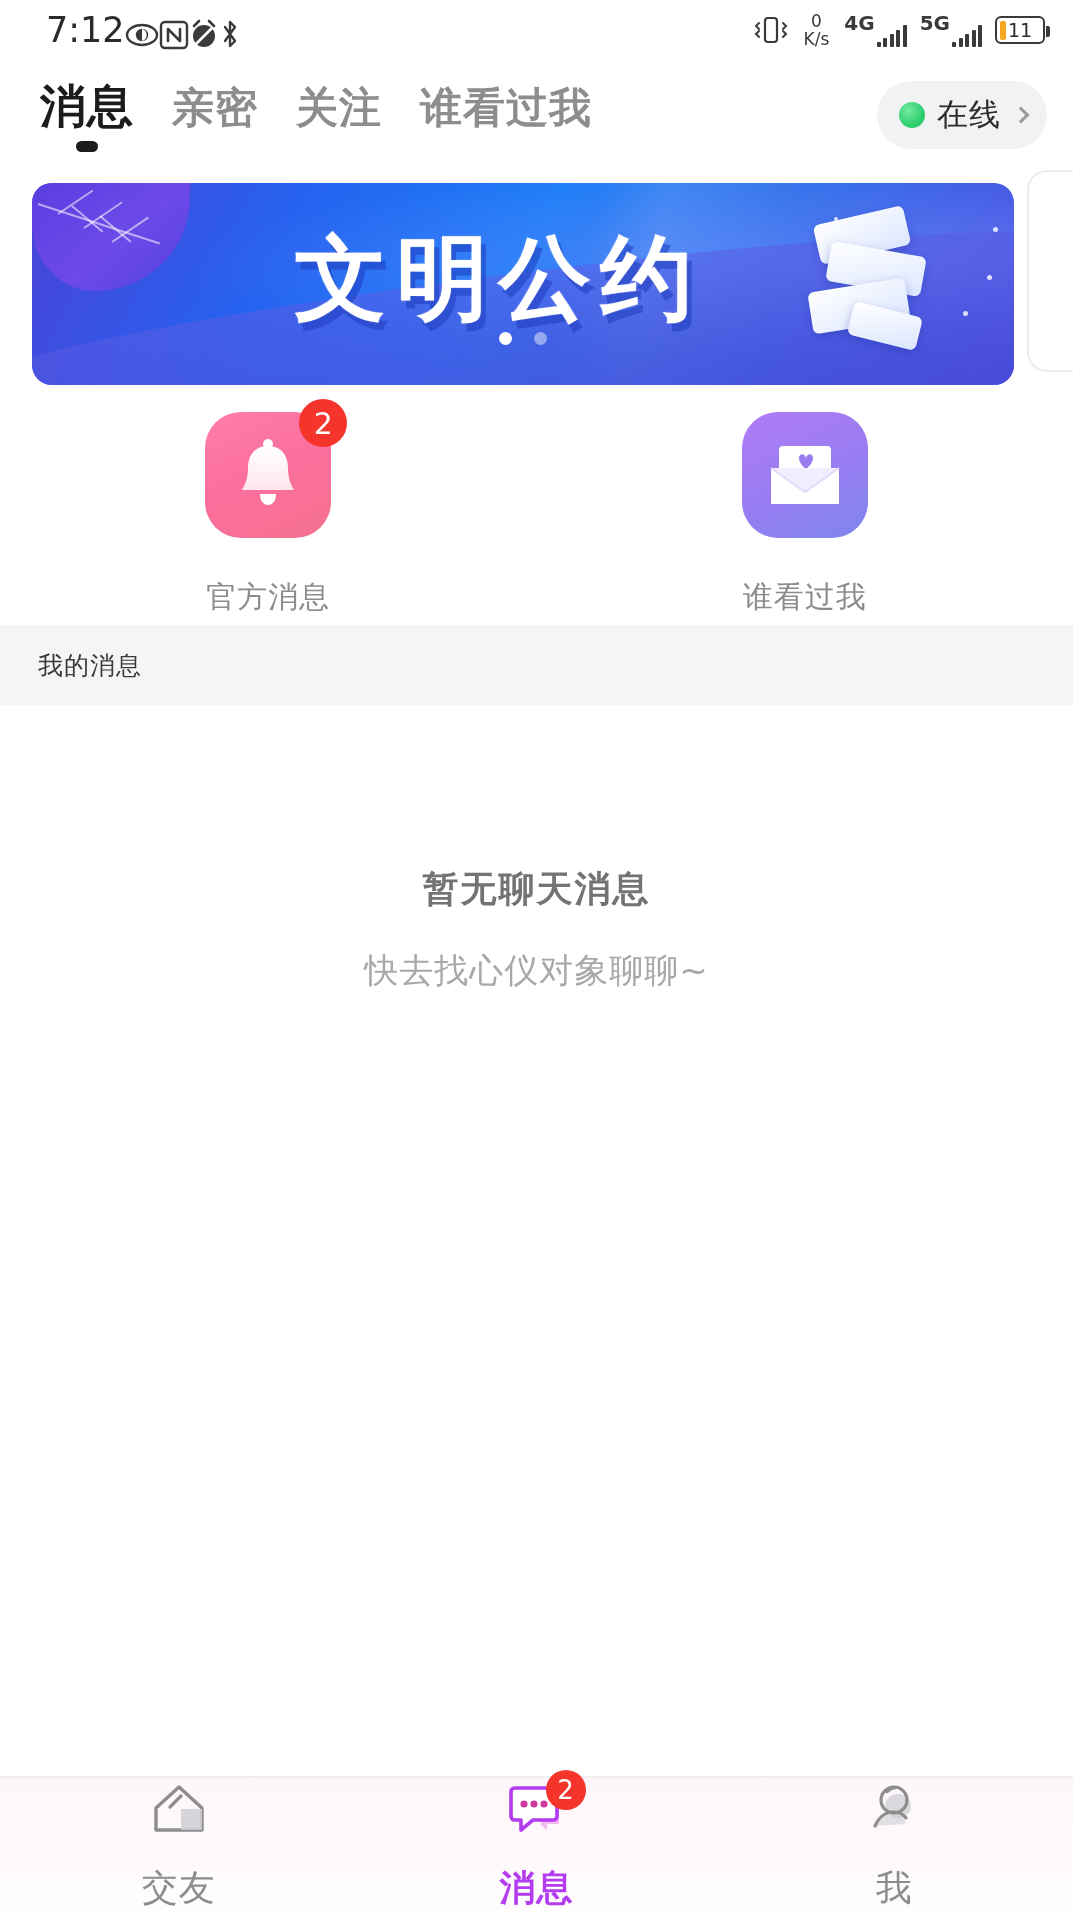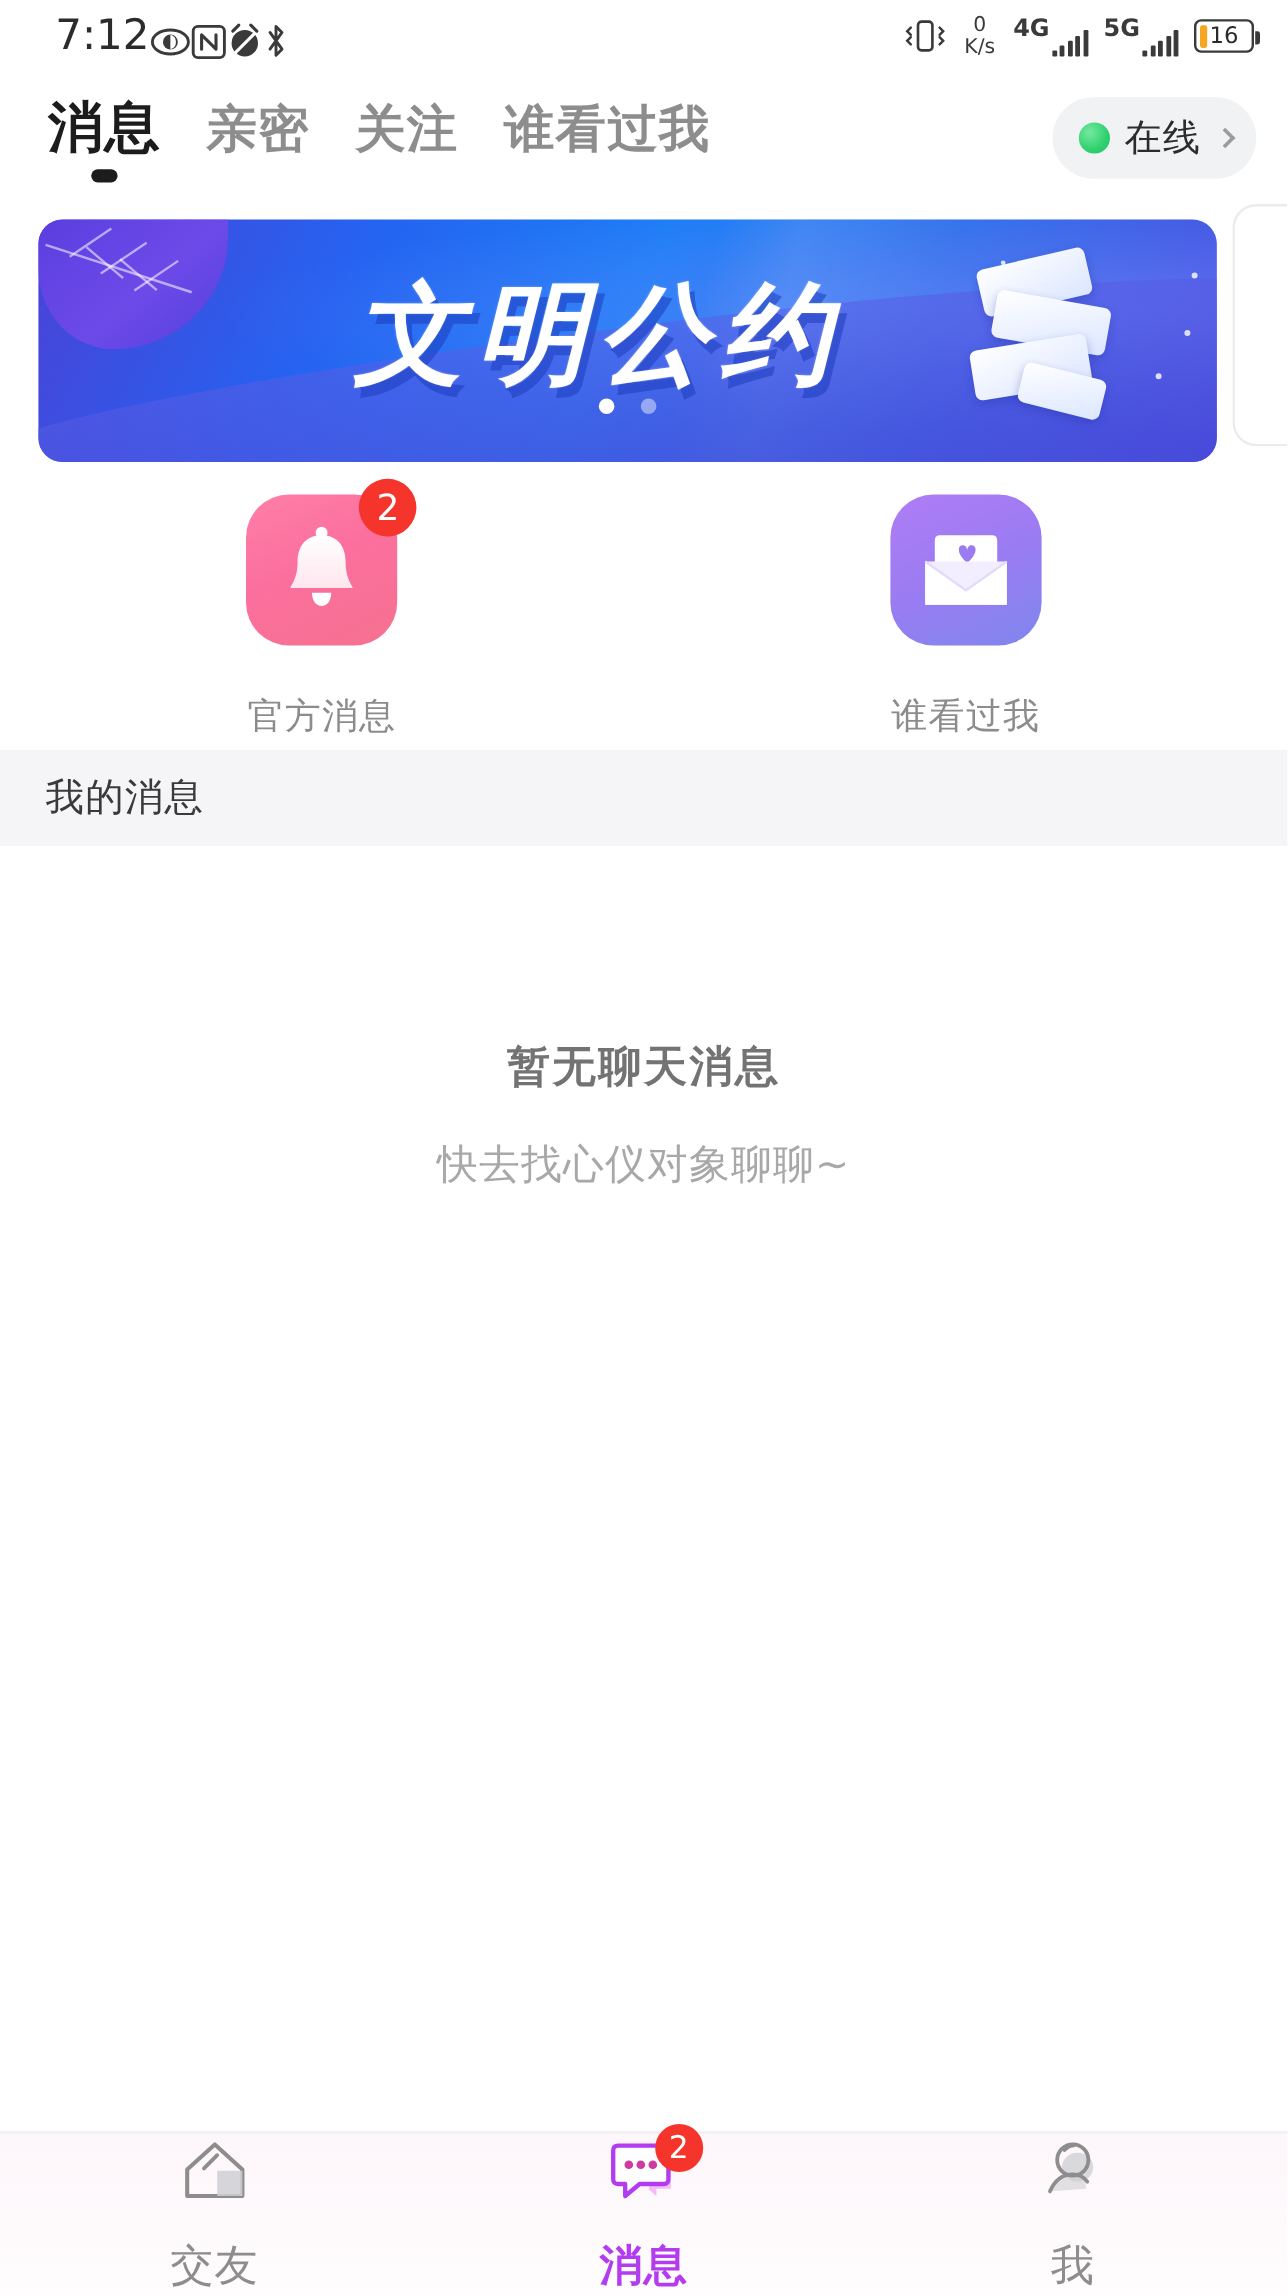--- a/index.html
+++ b/index.html
@@ -133,21 +133,20 @@
     transform: rotate(45deg);
     margin-left: 2px;
   }
 
   
   .banner-zone {
     position: relative;
     flex: 0 0 230px;
     padding: 13px 0 0 32px;
     overflow: hidden;
-    font-style: italic;
   }
   .banner {
     position: relative;
     height: 202px;
     border-radius: 20px;
     overflow: hidden;
     background: linear-gradient(118deg, #4b41d6 0%, #2563f0 26%, #1b7ef6 49%, #2f6fe8 72%, #4a47dd 100%);
     width: 982px;
   }
   .banner .sheen {
@@ -261,21 +260,21 @@
   }
 
   
   .section-strip {
     flex: 0 0 80px;
     background: #f5f5f7;
     display: flex; align-items: center;
     padding-left: 38px;
   }
   .section-strip .stitle {
-    font-size: 32px; color: #3a3a3a; letter-spacing: 1px; text-align: right;
+    font-size: 25px; color: #3a3a3a; letter-spacing: 1px; text-align: right;
   }
 
   
   .content {
     flex: 1 1 auto;
     position: relative;
     background: #ffffff;
   }
   .empty {
     position: absolute;
@@ -390,21 +389,21 @@
             <i></i>
             <i></i>
             <i></i>
             <i></i>
             <i></i>
           </span>
       </span>
 
       <span class="battery">
         <span class="fill"></span>
-        <span class="pct">16</span>
+        <span class="pct">11</span>
       </span>
     </div>
   </div>
 
   <div class="topbar">
     <div class="tabs">
       <div class="tab active">
         <span>消息</span>
         <span class="dot-ind"></span>
       </div>

